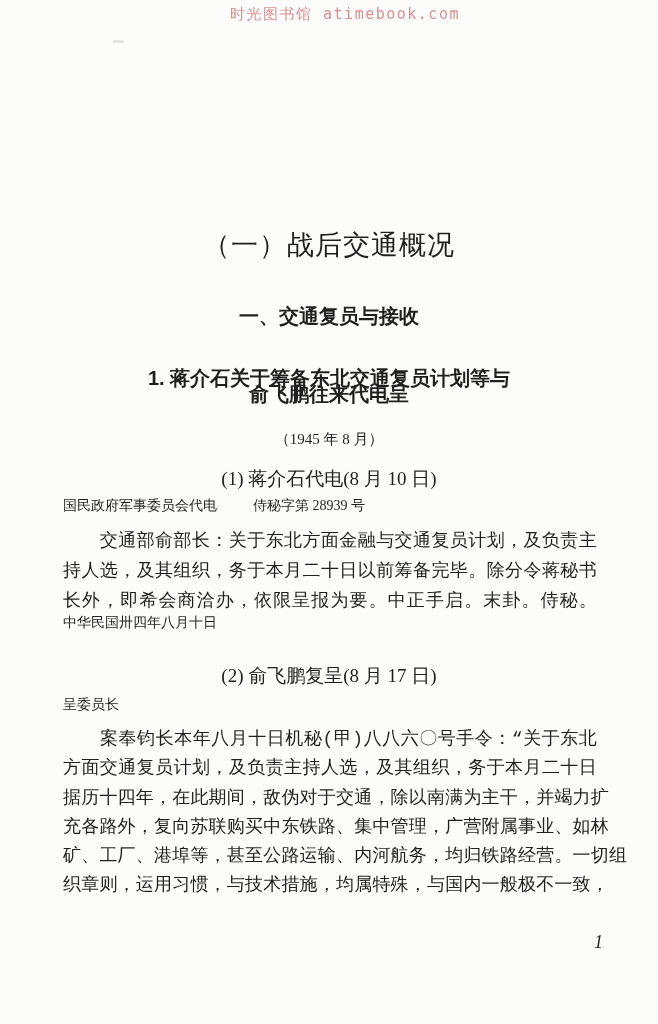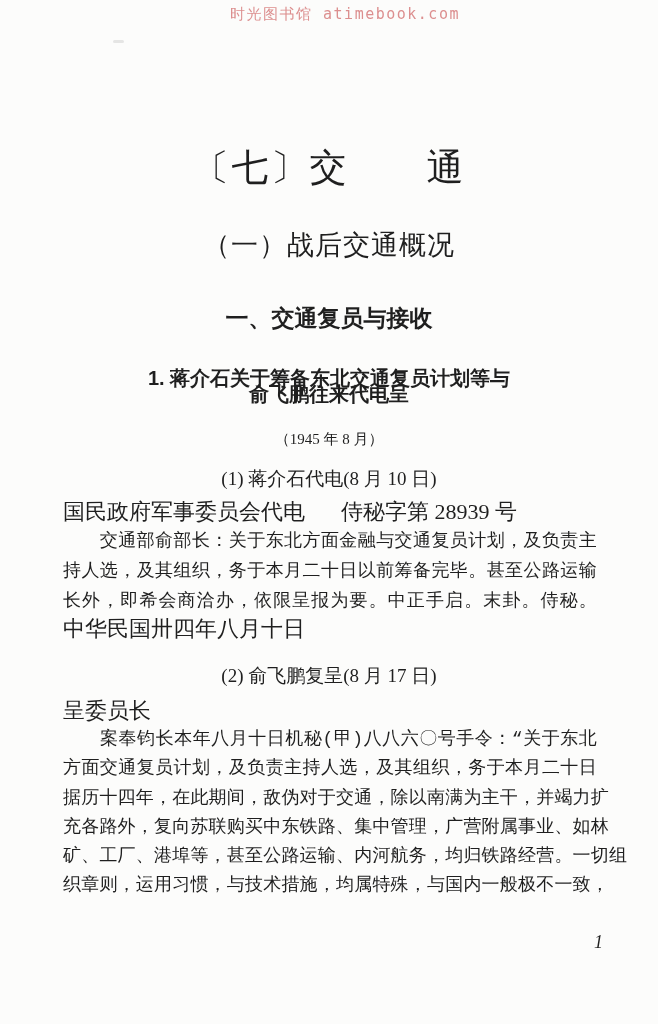--- a/index.html
+++ b/index.html
@@ -48,21 +48,21 @@
     white-space: nowrap;
   }
   .section-title {
     top: 227px;
     font-size: 27px;
     letter-spacing: 1px;
     white-space: nowrap;
   }
   .subsection-title {
     top: 303px;
-    font-size: 23px;
+    font-size: 20px;
     font-weight: 700;
     white-space: nowrap;
   }
   .doc-title {
     font-family: "Liberation Sans", "DejaVu Sans", sans-serif;
     font-size: 20px;
     font-weight: 700;
     white-space: nowrap;
   }
   .doc-title-1 { top: 365px; }
@@ -74,21 +74,21 @@
   }
   .tel-heading {
     font-size: 19px;
     white-space: nowrap;
   }
   .t1-heading { top: 466px; }
   .t2-heading { top: 663px; }
   .left-line {
     left: 63px;
     width: 534px;
-    font-size: 22px;
+    font-size: 14px;
     white-space: nowrap;
   }
   .t1-address { top: 497px; }
   .t1-dateline { top: 614px; }
   .t2-salutation { top: 696px; }
   .ref-number { margin-left: 36px; }
   .body-block {
     left: 63px;
     width: 534px;
     font-size: 18px;
@@ -112,41 +112,40 @@
 </style>
 </head>
 <body>
 
 <div class="page">
 
   <div class="abs centered watermark" style="color: rgb(220, 143, 143);">时光图书馆 atimebook.com</div>
 
   <div class="abs smudge"></div>
 
-  <div class="abs centered chapter-title">〔七〕交　　通</div>
 
   <div class="abs centered section-title">（一）战后交通概况</div>
 
   <div class="abs centered subsection-title">一、交通复员与接收</div>
 
   <div class="abs centered doc-title doc-title-1">1. 蒋介石关于筹备东北交通复员计划等与</div>
 
   <div class="abs centered doc-title doc-title-2">俞飞鹏往来代电呈</div>
 
   <div class="abs centered doc-date">（1945 年 8 月）</div>
 
   <div class="abs centered tel-heading t1-heading">(1) 蒋介石代电(8 月 10 日)</div>
 
   <div class="abs left-line t1-address">
     <span>国民政府军事委员会代电</span><span class="ref-number">侍秘字第 28939 号</span>
   </div>
 
   <div class="abs body-block t1-body">
     <div class="bodyline">　　交通部俞部长：关于东北方面金融与交通复员计划，及负责主</div>
-    <div class="bodyline">持人选，及其组织，务于本月二十日以前筹备完毕。甚至公路运输</div>
+    <div class="bodyline">持人选，及其组织，务于本月二十日以前筹备完毕。除分令蒋秘书</div>
     <div class="bodyline">长外，即希会商洽办，依限呈报为要。中正手启。末卦。侍秘。</div>
   </div>
 
   <div class="abs left-line t1-dateline">中华民国卅四年八月十日</div>
 
   <div class="abs centered tel-heading t2-heading">(2) 俞飞鹏复呈(8 月 17 日)</div>
 
   <div class="abs left-line t2-salutation">呈委员长</div>
 
   <div class="abs body-block t2-body">

